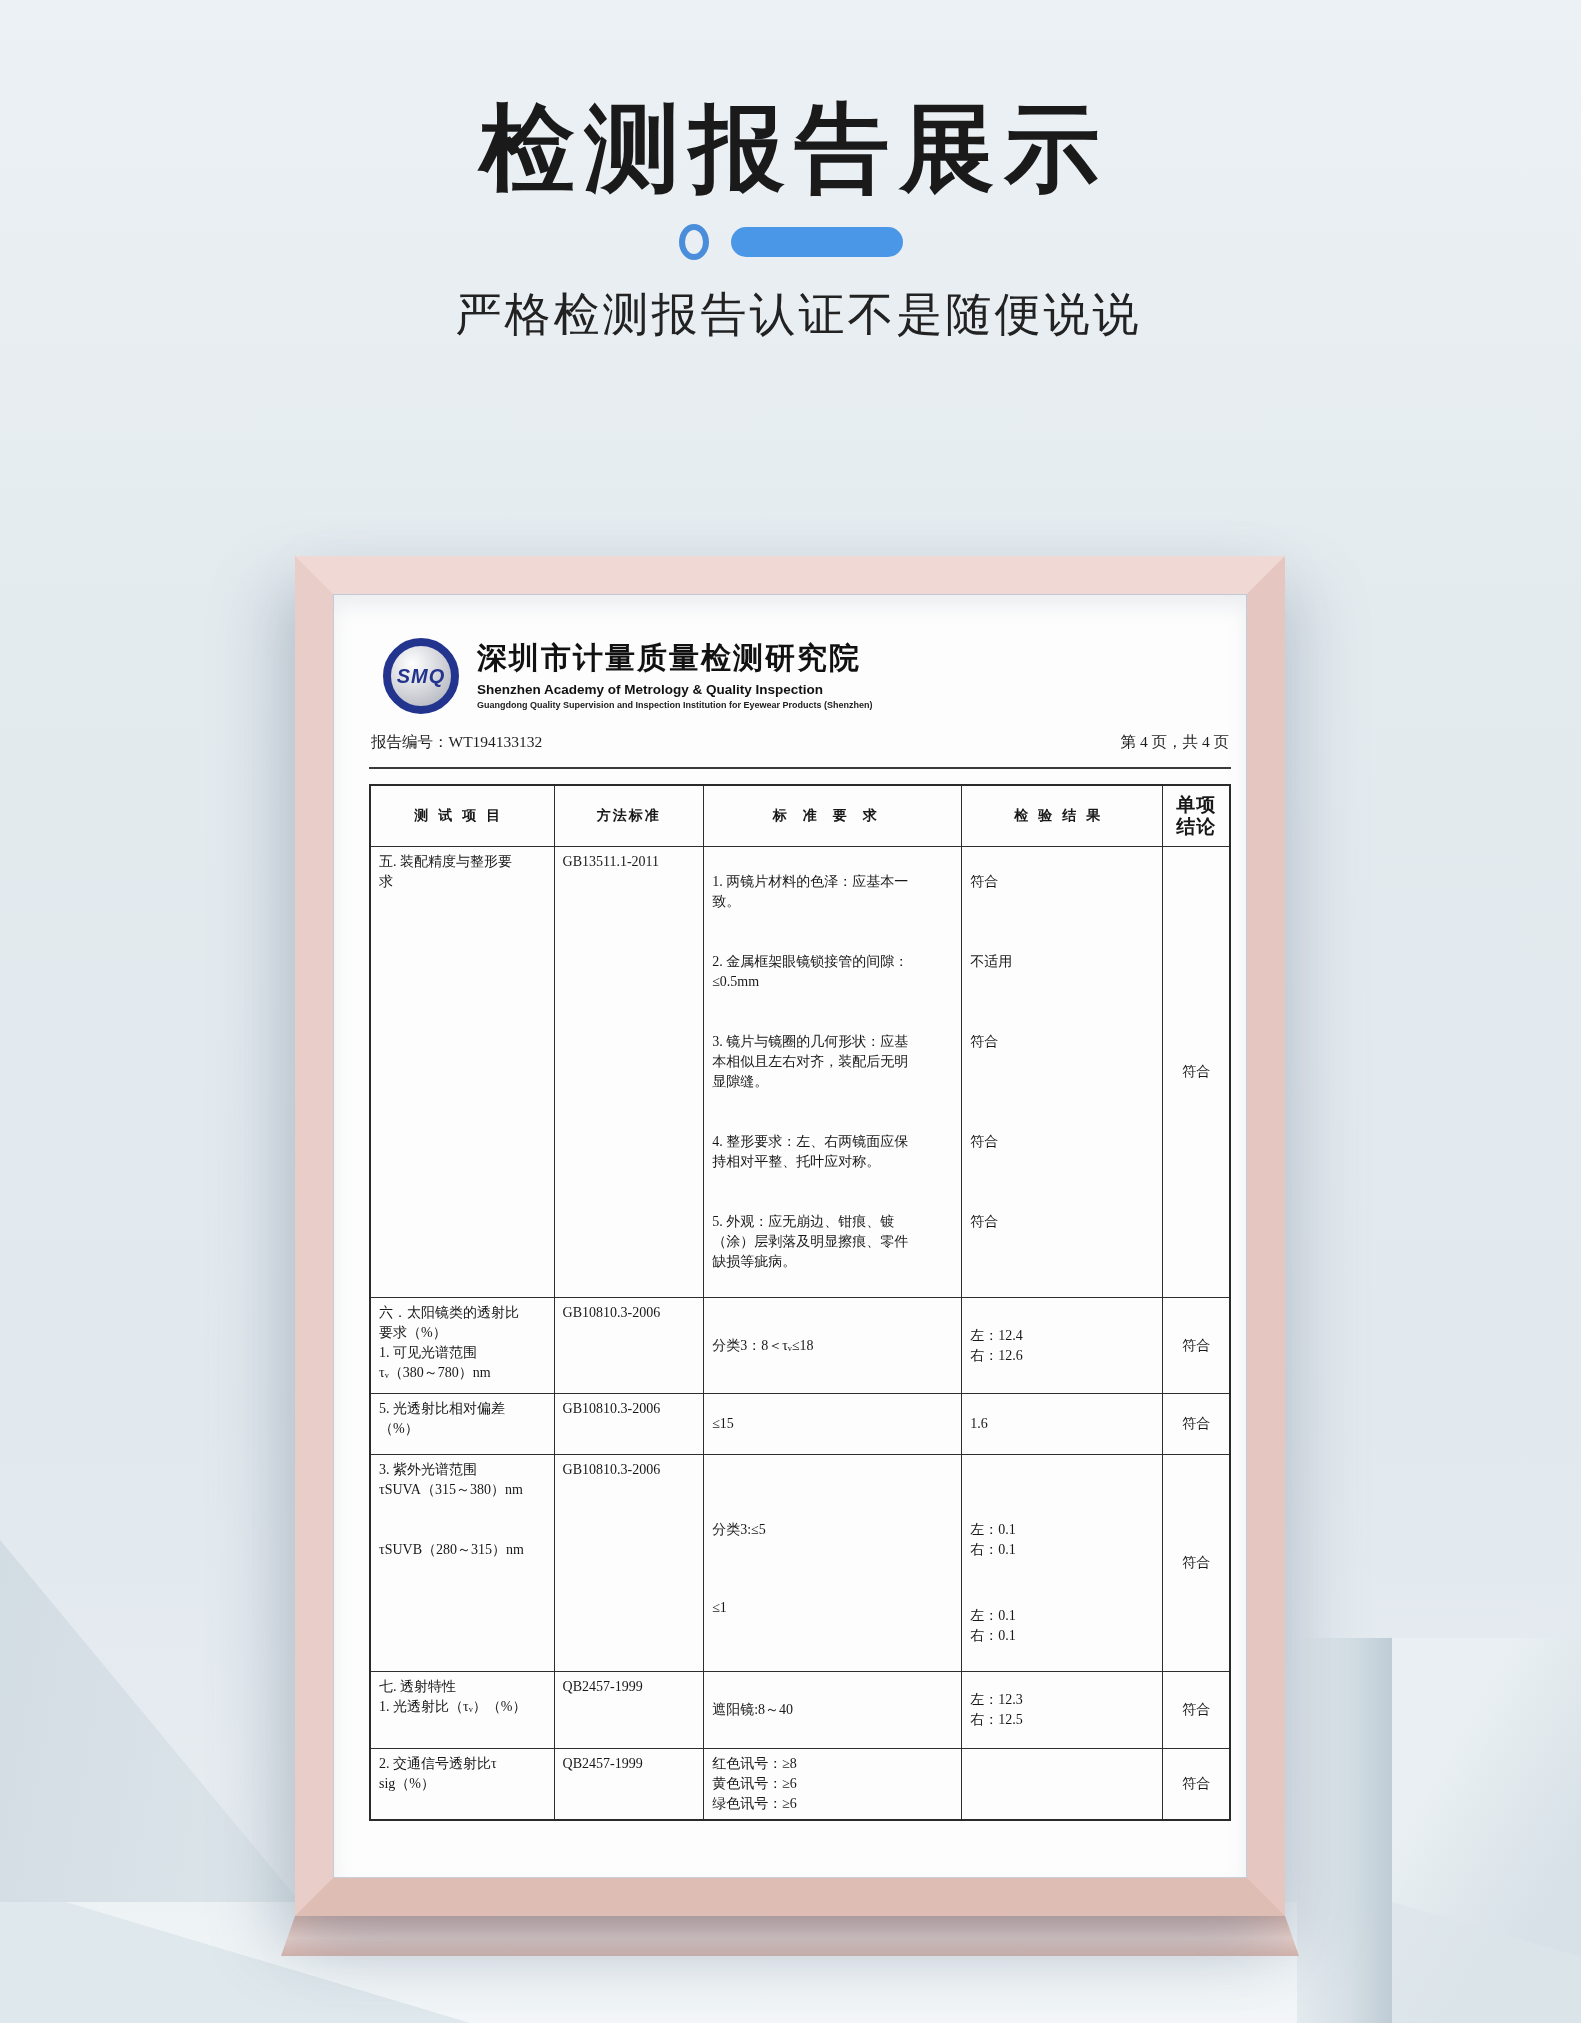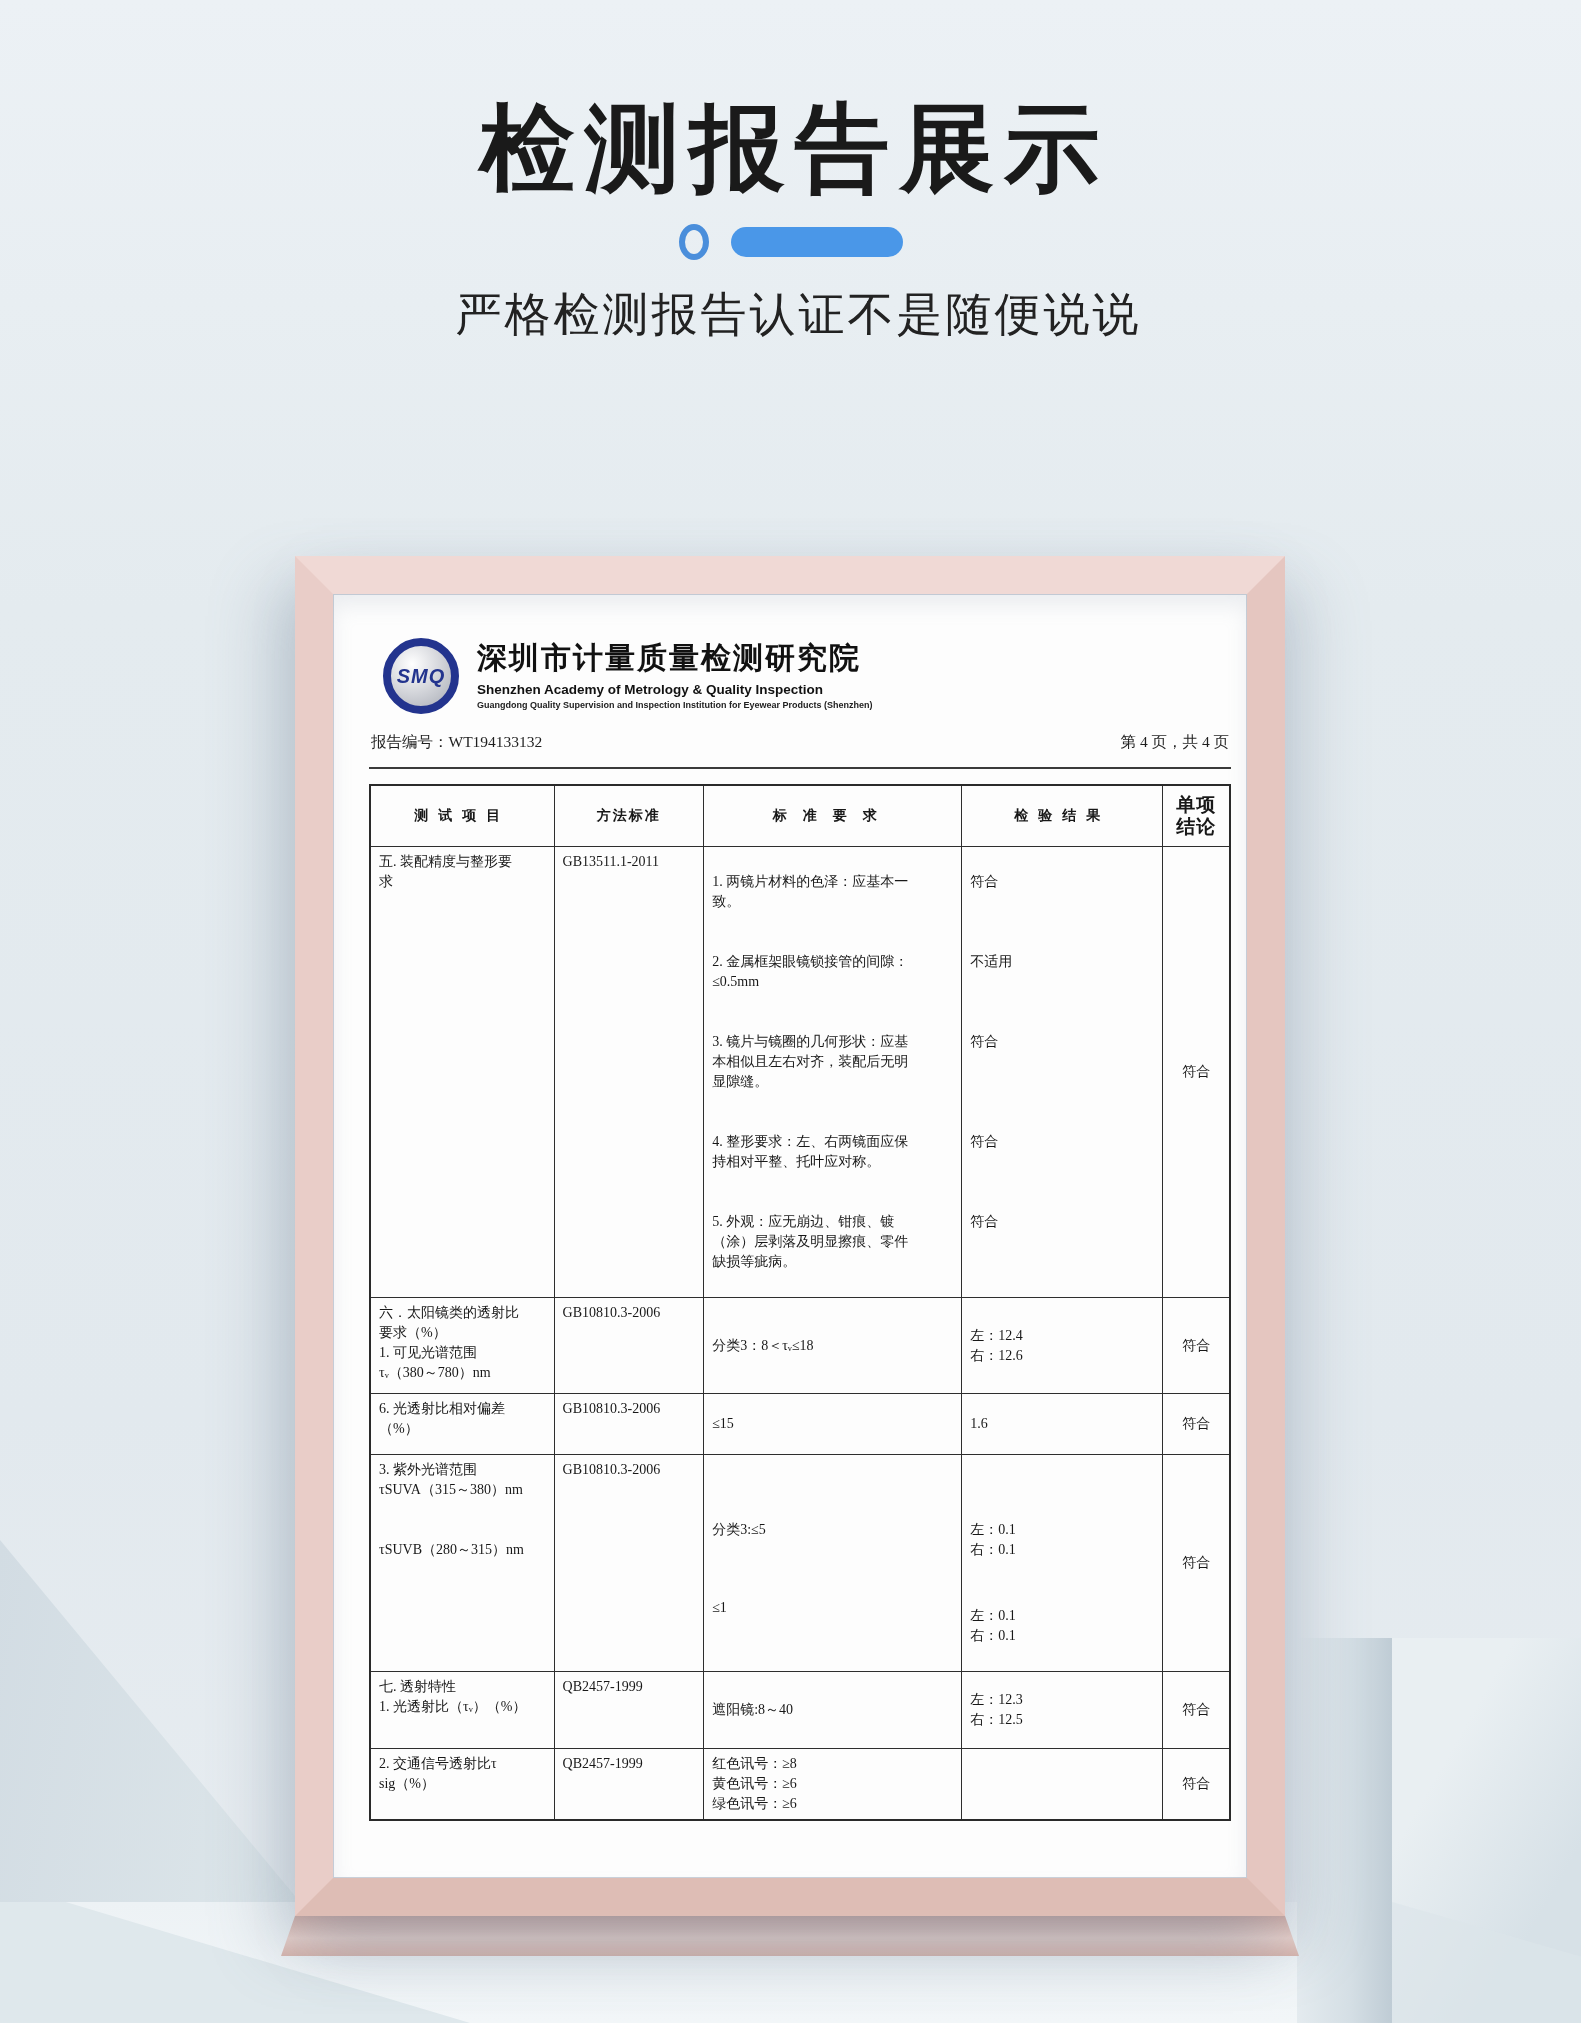--- a/index.html
+++ b/index.html
@@ -179,21 +179,21 @@
 1. 可见光谱范围
 τᵥ（380～780）nm</td>
           <td>GB10810.3-2006</td>
           <td class="v-mid">分类3：8＜τᵥ≤18</td>
           <td class="v-mid">左：12.4
 右：12.6</td>
           <td class="v-mid t-center">符合</td>
         </tr>
 
         <tr>
-          <td class="h50">6. 光透射比相对偏差
+          <td class="h50">5. 光透射比相对偏差
 （%）</td>
           <td>GB10810.3-2006</td>
           <td class="v-mid">≤15</td>
           <td class="v-mid">1.6</td>
           <td class="v-mid t-center">符合</td>
         </tr>
 
         <tr>
           <td class="h155">3. 紫外光谱范围
 τSUVA（315～380）nm

